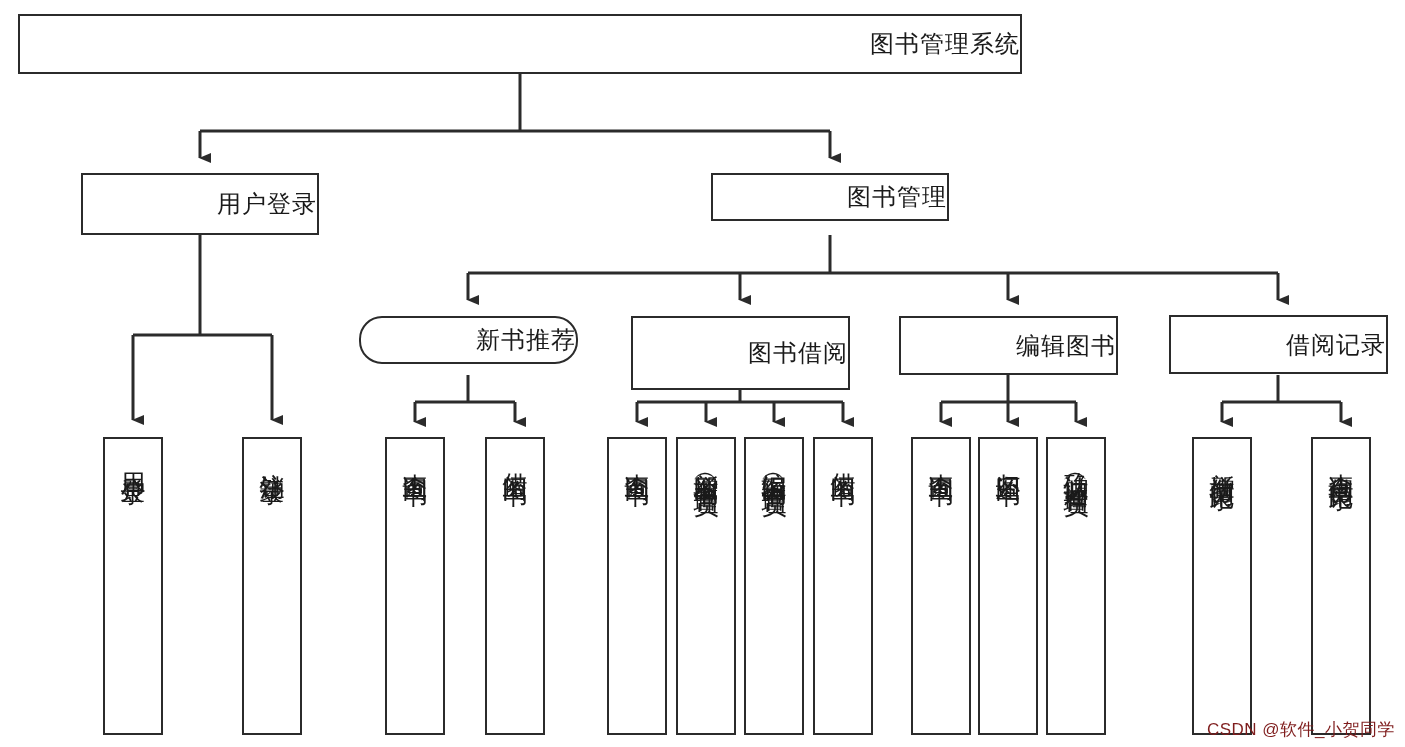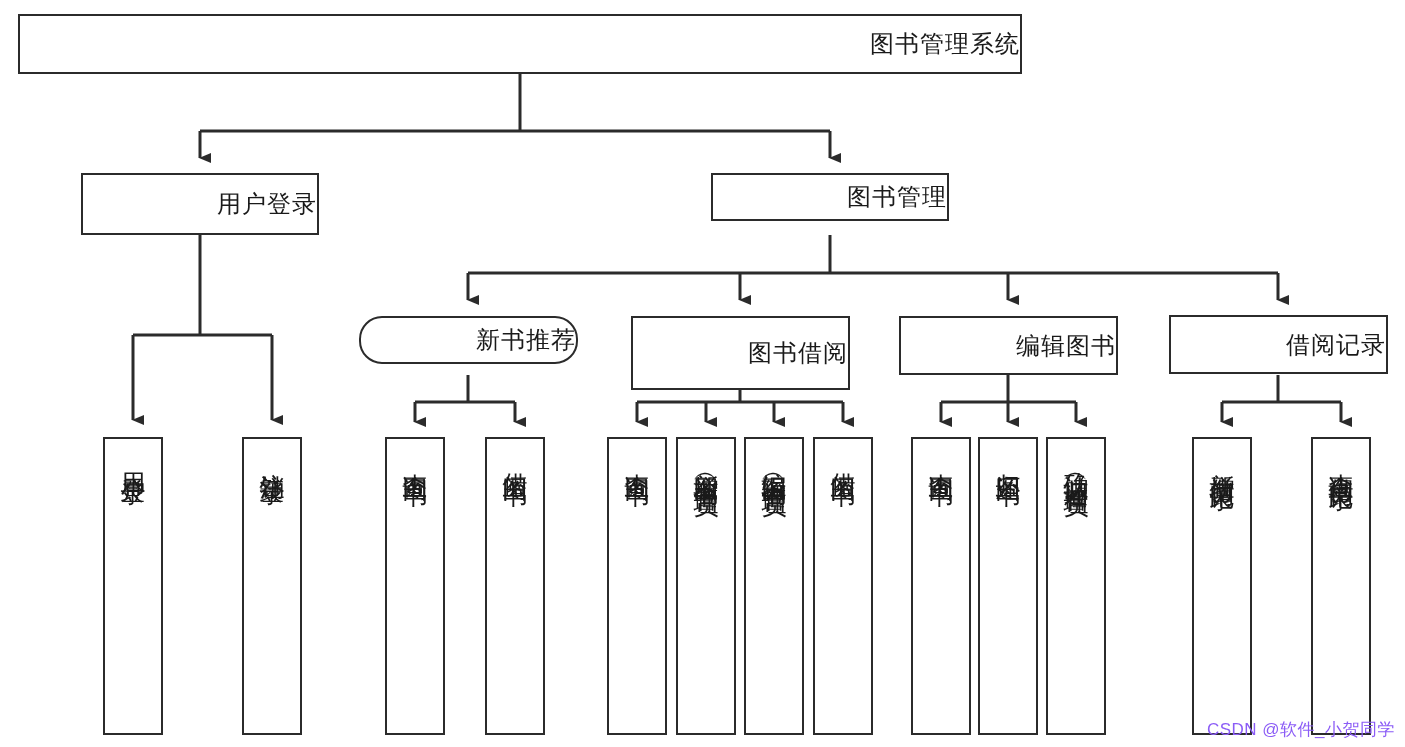--- a/index.html
+++ b/index.html
@@ -58,21 +58,21 @@
   }
   .node.root .label,
   .node.lvl1 .label {
     font-size: 24px;
   }
   .watermark {
     position: absolute;
     right: 10px;
     bottom: 6px;
     font-size: 17px;
-    color: #8b5cf6;
+    color: #7f1d1d;
     letter-spacing: 0.5px;
     white-space: nowrap;
     user-select: none;
   }
 </style>
 </head>
 <body>
 
 <div id="canvas">
 

